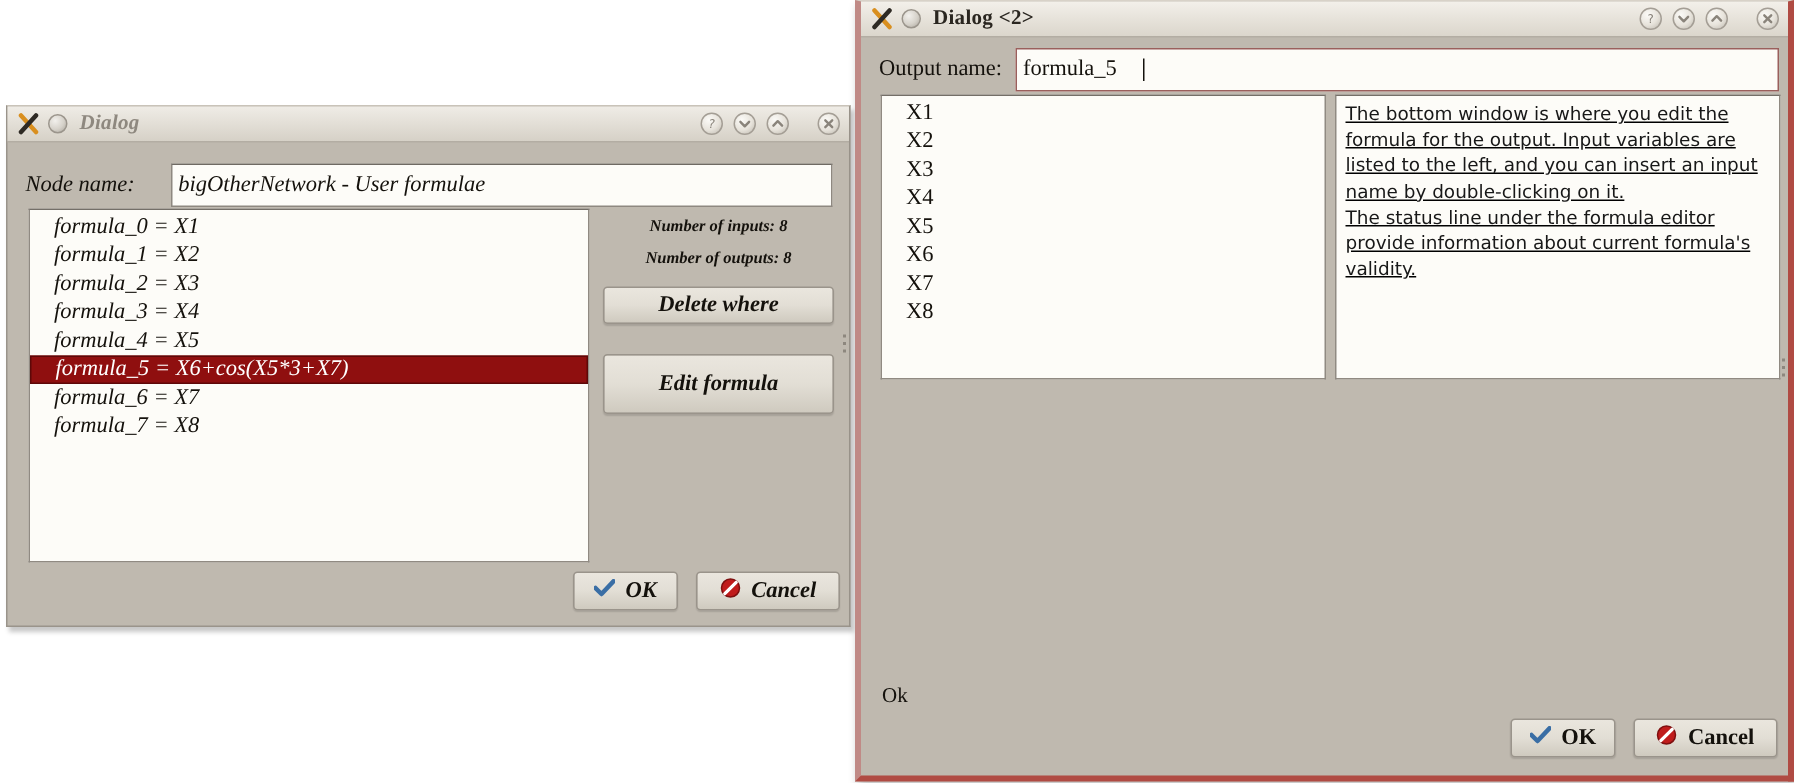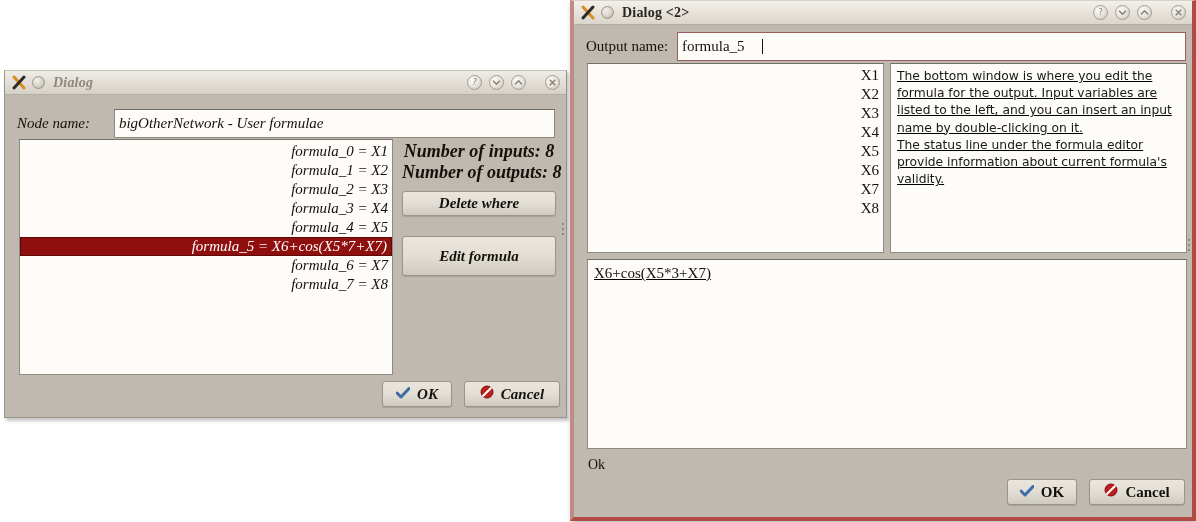--- a/index.html
+++ b/index.html
@@ -137,24 +137,23 @@
     border-top-color: #746f68;
     box-sizing: border-box;
     padding: 2px 0 0 0;
     overflow: hidden;
   }
   .listitem {
     font-family: "Liberation Serif", serif;
     font-size: 15px;
     color: #14110c;
     line-height: 19px;
-    padding: 0 4px;
+    padding: 0 16px;
     white-space: nowrap;
     box-sizing: border-box;
-    text-align: right;
   }
   .listitem.selected {
     background: #8f0f0f;
     color: #ffffff;
     border: 1px solid #5e0808;
     line-height: 17px;
   }
 
   .textpanel {
     background: #fdfcf8;
@@ -191,21 +190,21 @@
     display: flex;
     align-items: center;
     justify-content: center;
     gap: 7px;
     cursor: pointer;
     box-shadow: 0 1px 1px rgba(0,0,0,0.13);
   }
 
   .static-text {
     font-family: "Liberation Serif", serif;
-    font-size: 18px;
+    font-size: 11px;
     font-weight: bold;
     color: #14110c;
     white-space: nowrap;
   }
   .status-text {
     font-family: "Liberation Serif", serif;
     font-size: 14px;
     color: #14110c;
   }
 
@@ -267,21 +266,21 @@
       <span class="field-label">Node name:</span>
       <span class="textinput" style="margin-left:24px; width:441px;">bigOtherNetwork - User formulae</span>
     </div>
 
     <div class="listbox" style="position:absolute; left:14px; top:68px; width:374px; height:236px;">
       <div class="listitem">formula_0 = X1</div>
       <div class="listitem">formula_1 = X2</div>
       <div class="listitem">formula_2 = X3</div>
       <div class="listitem">formula_3 = X4</div>
       <div class="listitem">formula_4 = X5</div>
-      <div class="listitem selected">formula_5 = X6+cos(X5*7+X7)</div>
+      <div class="listitem selected">formula_5 = X6+cos(X5*3+X7)</div>
       <div class="listitem">formula_6 = X7</div>
       <div class="listitem">formula_7 = X8</div>
     </div>
 
     <div style="position:absolute; left:397px; top:70px; width:154px;">
       <div class="static-text" style="text-align:center; line-height:21px;">Number of inputs: 8</div>
       <div class="static-text" style="text-align:center; line-height:21px;">Number of outputs: 8</div>
       <div class="btn" style="width:154px; height:25px; margin-top:8px;">Delete where</div>
       <div class="btn" style="width:154px; height:40px; margin-top:20px;">Edit formula</div>
     </div>
@@ -365,23 +364,20 @@
       <div class="listitem">X6</div>
       <div class="listitem">X7</div>
       <div class="listitem">X8</div>
     </div>
 
     <div class="textpanel" style="position:absolute; left:316px; top:62px; width:297px; height:190px;">
       <div class="helptext">The bottom window is where you edit the formula for the output. Input variables are listed to the left, and you can insert an input name by double-clicking on it.
 The status line under the formula editor provide information about current formula's validity.</div>
     </div>
 
-    <div class="textpanel" style="position:absolute; left:13px; top:258px; width:600px; height:190px;">
-      <div class="editortext">X6+cos(X5*3+X7)</div>
-    </div>
 
     <div class="status-text" style="position:absolute; left:14px; top:456px;">Ok</div>
 
     <div class="row" style="position:absolute; left:433px; top:478px; gap:12px;">
       <div class="btn" style="width:70px; height:26px;">
         <span>
           <svg width="14" height="12" viewBox="0 0 14 12">
             <path d="M1 6 L5 10 L13 1.5" stroke="#3a6ea5" stroke-width="3" fill="none" stroke-linecap="round" stroke-linejoin="round"></path>
           </svg>
         </span>

